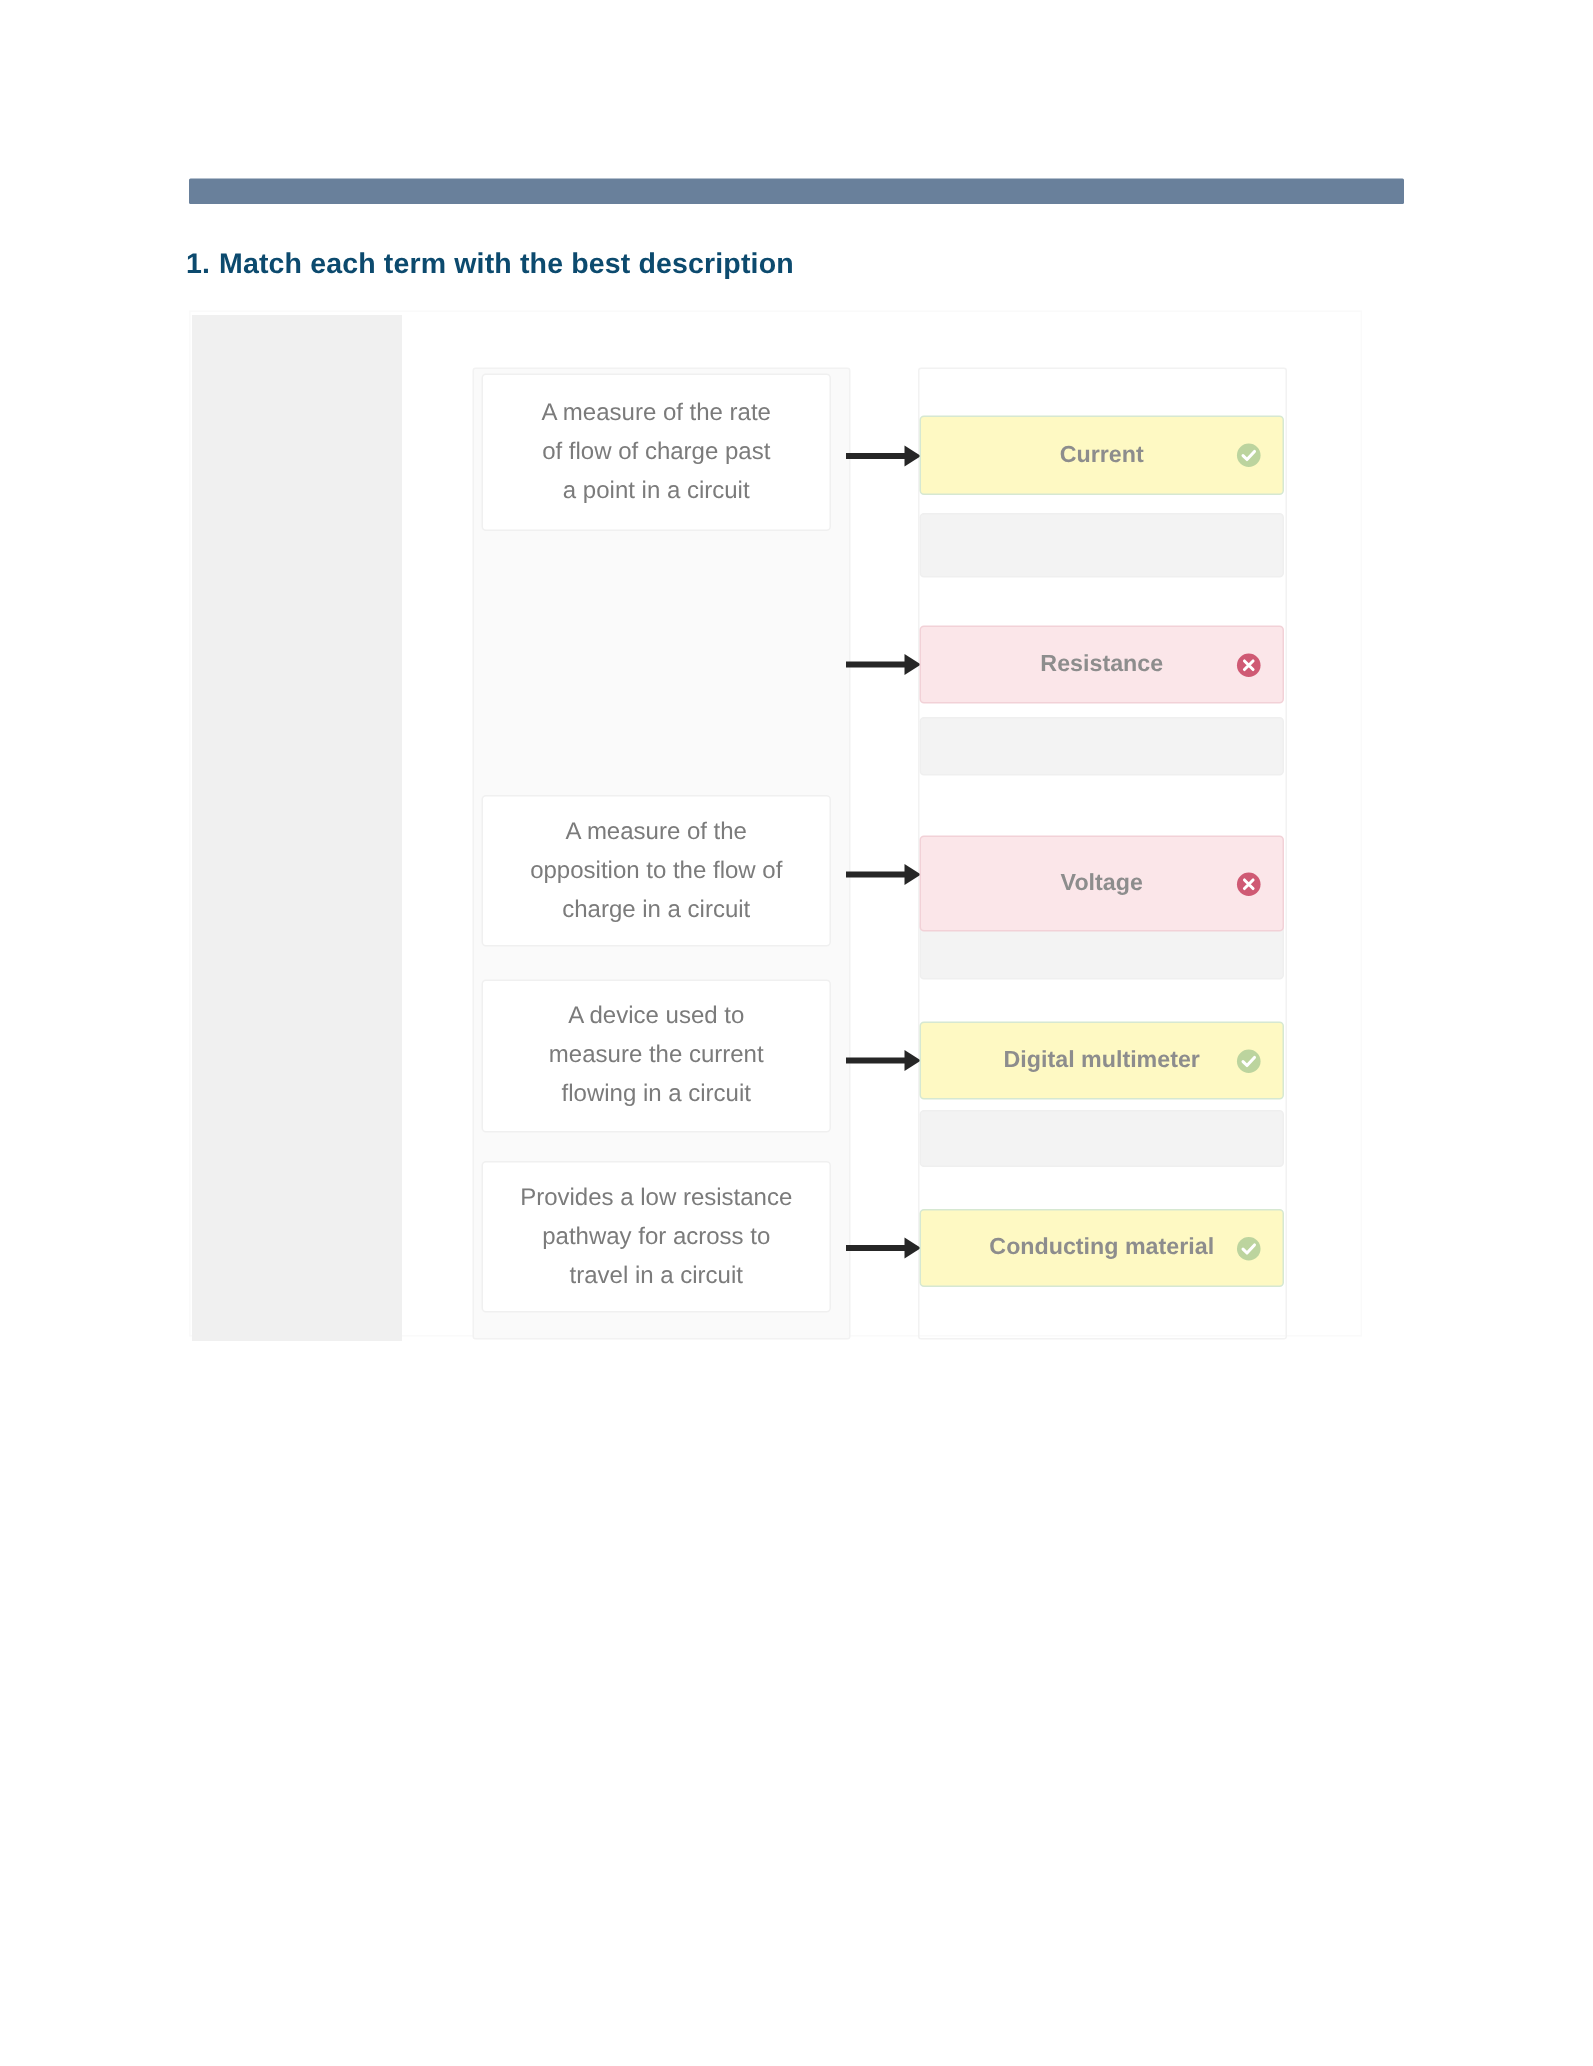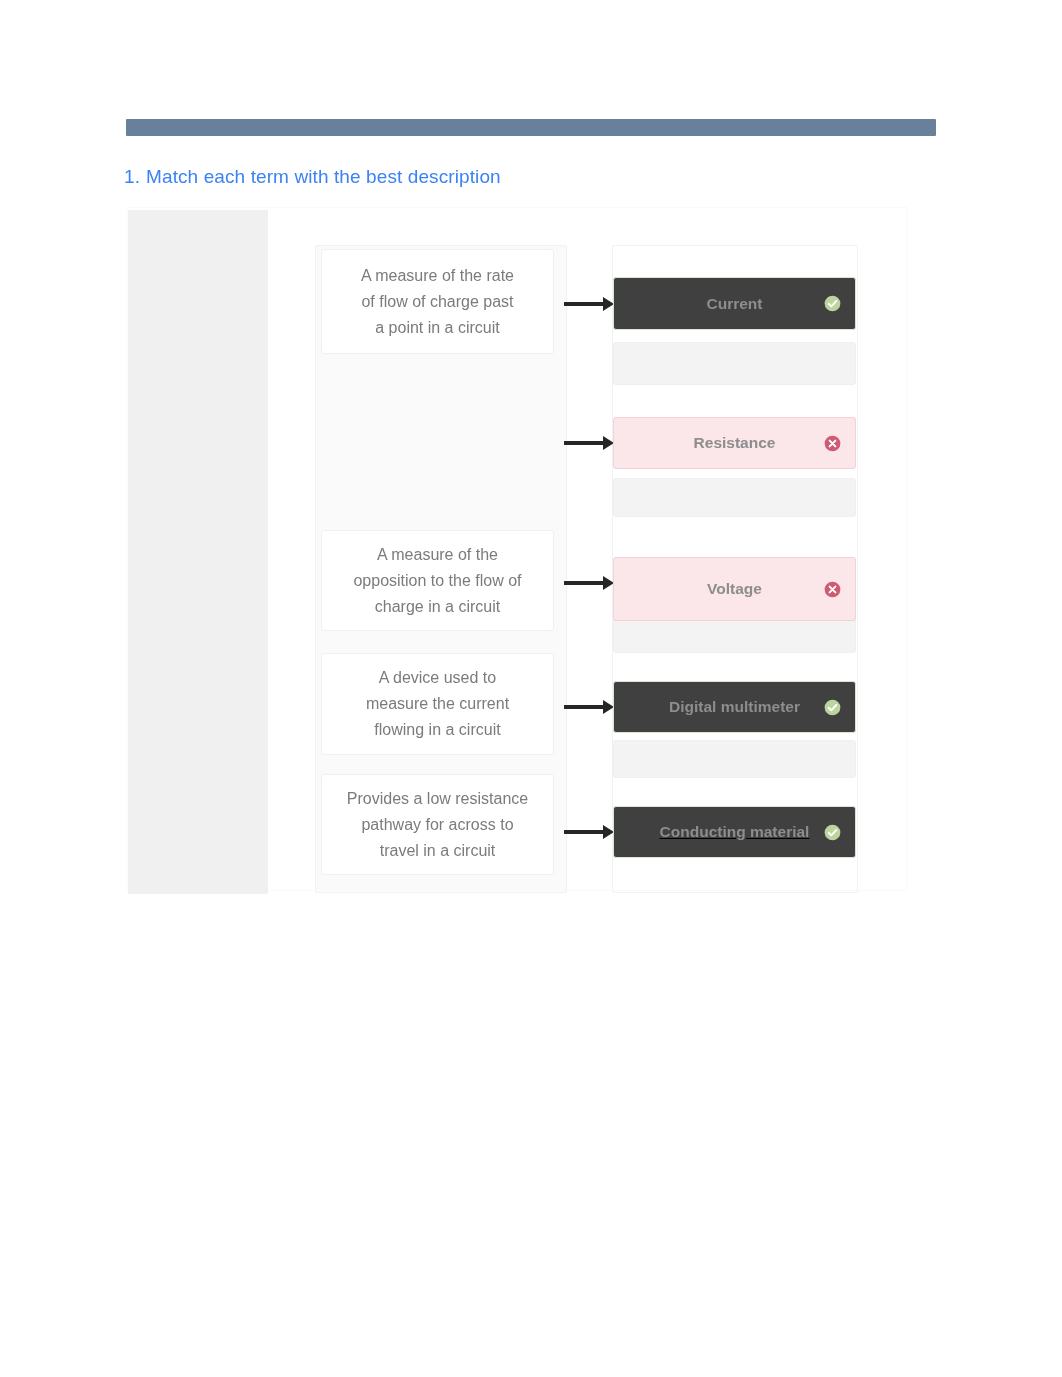--- a/index.html
+++ b/index.html
@@ -1,37 +1,37 @@
 <!DOCTYPE html>
 <html><head>
 <meta charset="utf-8">
 <title>Quiz Review</title>
 <style>
   html,body{margin:0;padding:0;background:#ffffff;}
   body{width:1062px;height:1377px;font-family:"Liberation Sans",sans-serif;-webkit-font-smoothing:antialiased;}
   .page{position:relative;width:1062px;height:1377px;overflow:hidden;background:#ffffff;}
   .topbar{position:absolute;left:126px;top:119px;width:810px;height:17px;background:#69809b;border-radius:1px;}
-  .qtitle{position:absolute;left:124px;top:166px;font-size:19px;font-weight:normal;color:#3b82f6;letter-spacing:.1px;white-space:nowrap;}
+  .qtitle{position:absolute;left:124px;top:166px;font-size:19px;font-weight:bold;color:#0c4a6e;letter-spacing:.1px;white-space:nowrap;}
   .qnum{margin-right:6px;}
   .board{position:absolute;left:126px;top:207px;width:782px;height:684px;background:#ffffff;border:1px solid #fafafa;box-sizing:border-box;}
   .leftpanel{position:absolute;left:1px;top:2px;width:140px;height:684px;background:#f0f0f0;}
   .rows{position:absolute;left:140px;top:-3px;width:642px;height:684px;}
   .colbox{position:absolute;border:1px solid #f2f2f2;box-sizing:border-box;border-radius:2px;background:transparent;}
   .leftcol{left:48px;top:40px;width:252px;height:648px;background:#fafafa;}
   .rightcol{left:345px;top:40px;width:246px;height:648px;}
   .desccard{position:absolute;left:54px;width:233px;background:#ffffff;border:1px solid #f0f0f0;border-radius:3px;box-sizing:border-box;display:flex;align-items:center;justify-content:center;}
   .desctext{font-size:16px;line-height:26px;color:#7b7b7b;text-align:center;font-weight:400;}
   .arrow{position:absolute;display:flex;align-items:center;}
   .arrowline{width:40px;height:3.5px;background:#262626;}
   .arrowhead{width:0;height:0;border-top:7px solid transparent;border-bottom:7px solid transparent;border-left:11px solid #262626;margin-left:-1px;}
   .ansbox{position:absolute;left:0;width:243px;box-sizing:border-box;border-width:1px;border-style:solid;border-radius:3px;display:flex;align-items:center;justify-content:center;position:relative;}
   .anstext{font-size:15.5px;font-weight:bold;color:#8d8d8d;text-align:center;}
   .statusicon{position:absolute;right:14px;top:50%;margin-top:-8.5px;width:17px;height:17px;line-height:0;}
   .emptyslot{position:absolute;left:346px;width:243px;background:#f3f3f3;border:1px solid #efefef;border-radius:3px;box-sizing:border-box;}
-  .ok{background:#404040;border-color:#d6e8d2;}
+  .ok{background:#fef9c3;border-color:#d6e8d2;}
   .bad{background:#fbe6e9;border-color:#f2d1d7;}
 </style>
 </head>
 <body>
 
 <div class="page">
   <div class="topbar"></div>
   <div class="qtitle">
     <span class="qnum">1.</span><span>Match each term with the best description</span>
   </div>
@@ -97,21 +97,21 @@
               <path d="M4.4 8.2 L6.9 10.7 L11.6 5.6" fill="none" stroke="#ffffff" stroke-width="1.9" stroke-linecap="round" stroke-linejoin="round"></path>
             </svg></span>
         </div>
         <div class="desccard" style="top: 569px; height: 101px;">
           <div class="desctext" style="width: 186px;">Provides a low resistance pathway for across to travel in a circuit</div>
         </div>
         <div class="arrow" style="top: 620px; left: 297px;">
           <div class="arrowline"></div>
           <div class="arrowhead"></div>
         </div>
-        <div class="ansbox ok" style="position: absolute; left: 346px; top: 601px; height: 52px; text-decoration: underline;">
+        <div class="ansbox ok" style="position: absolute; left: 346px; top: 601px; height: 52px;">
           <span class="anstext">Conducting material</span>
           <span class="statusicon"><svg viewBox="0 0 16 16" width="17" height="17">
               <circle cx="8" cy="8" r="7.4" fill="#bcd49e"></circle>
               <path d="M4.4 8.2 L6.9 10.7 L11.6 5.6" fill="none" stroke="#ffffff" stroke-width="1.9" stroke-linecap="round" stroke-linejoin="round"></path>
             </svg></span>
         </div>
       </div>
   </div>
 </div>
 

